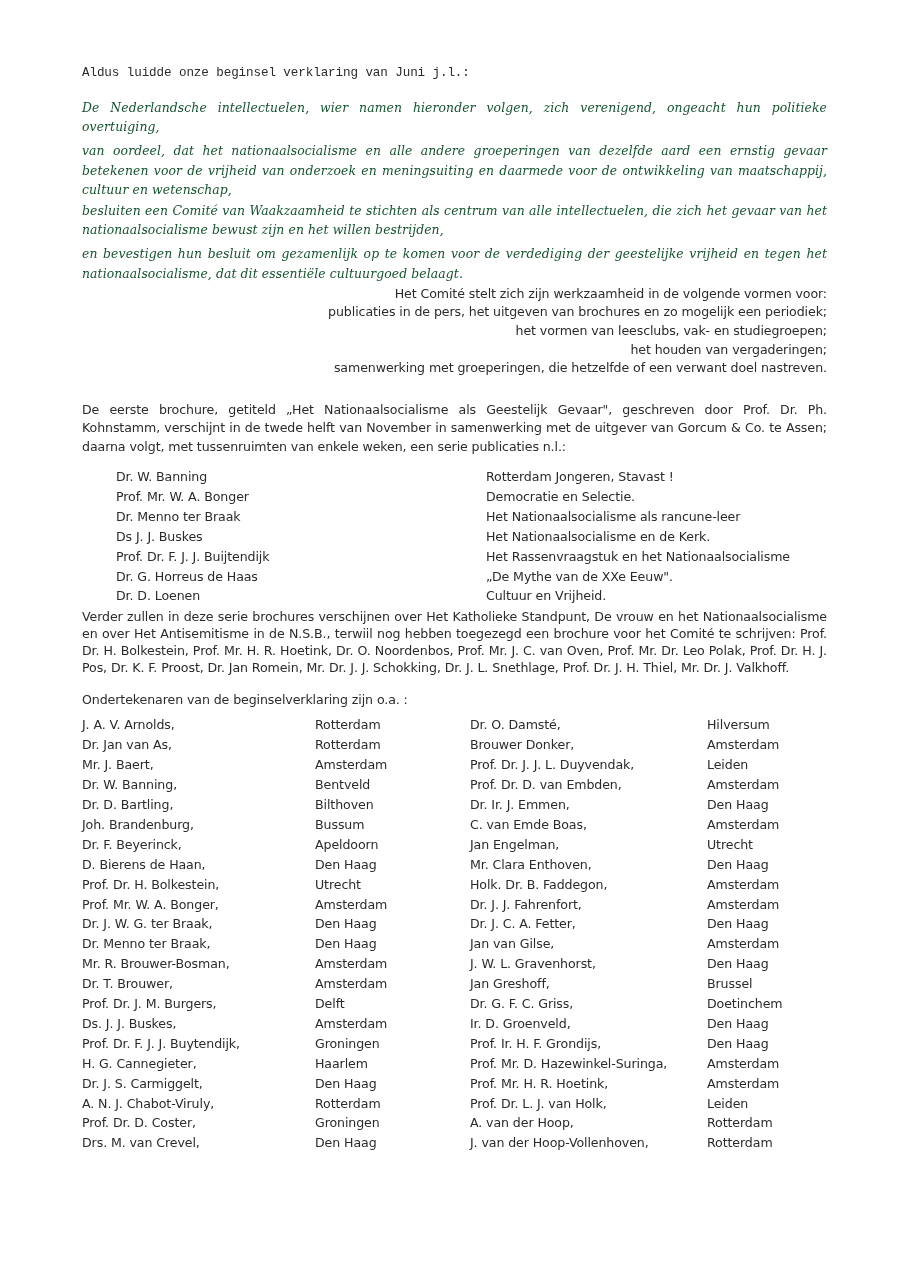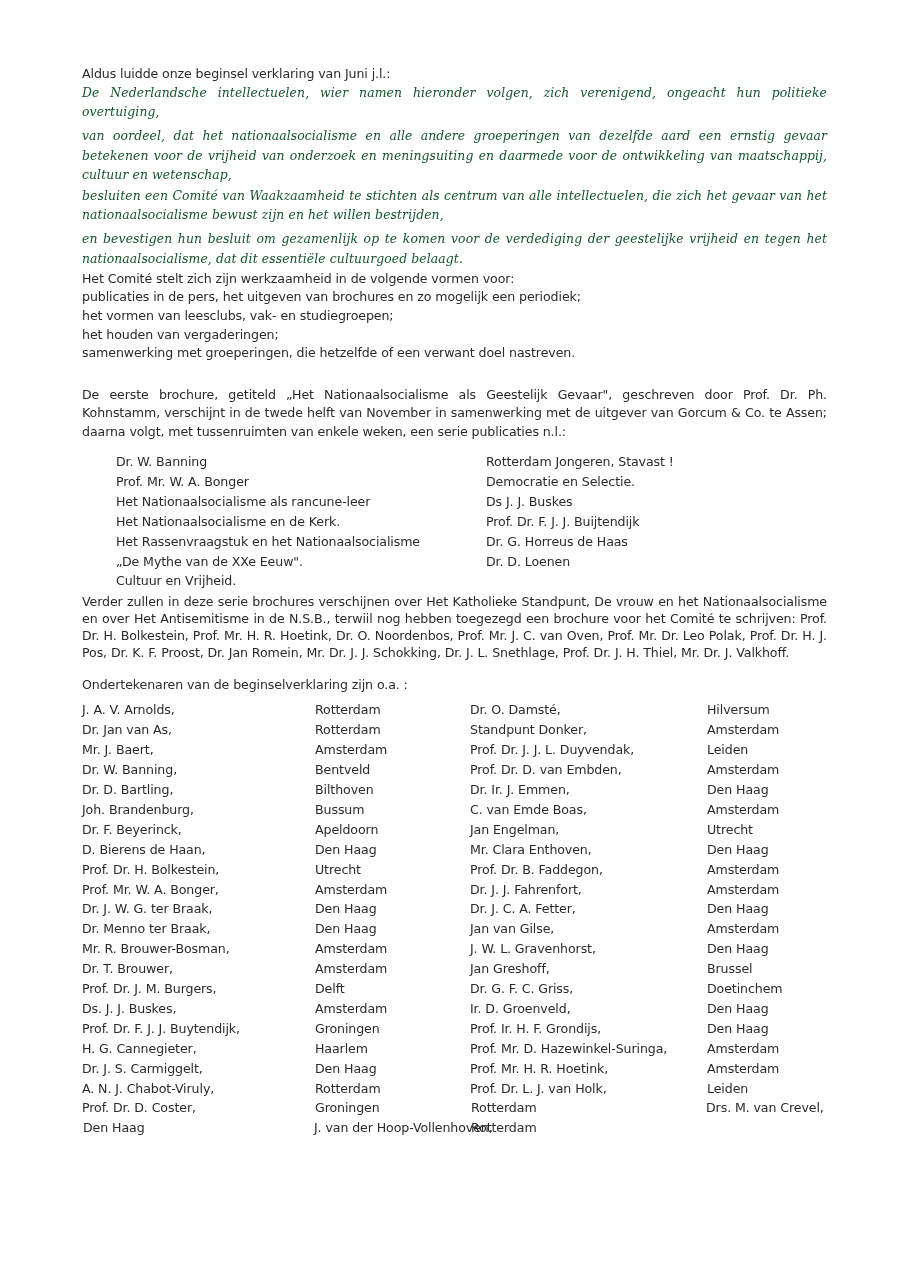--- a/index.html
+++ b/index.html
@@ -1,24 +1,24 @@
 <!DOCTYPE html>
 <html><head>
 <meta charset="utf-8">
 <style>
   html, body { margin: 0; padding: 0; background: #ffffff; }
   body { width: 900px; height: 1274px; position: relative; overflow: hidden; color: #2b2b2b; }
   .page { position: absolute; left: 82px; top: 64px; width: 745px; font-family: "DejaVu Sans", sans-serif; }
   .sans { font-family: "DejaVu Sans", sans-serif; font-size: 12.6px; letter-spacing: -0.1px; }
   .serif-it { font-family: "DejaVu Serif", serif; font-style: italic; font-size: 12.4px; color: #14532d; letter-spacing: 0.1px; }
   .p { margin: 0; text-align: justify; }
-  .intro { line-height: 19px; margin-bottom: 0; }
+  .intro { line-height: 19px; margin-bottom: 15px; font-family: Liberation Mono, monospace; }
   .decl p { line-height: 19.2px; margin: 0 0 2px 0; }
   .decl .gap { margin-top: 5px; }
-  .forms { line-height: 18.6px; }
+  .forms { line-height: 18.6px; text-align: right; }
   .forms div { white-space: nowrap; }
   .brochure { margin-top: 23px; line-height: 18.4px; }
   .series { margin: 11px 0 0 34px; display: grid; grid-template-columns: 370px 340px; line-height: 19.9px; white-space: nowrap; }
   .more { margin-top: 2px; line-height: 17px; }
   .signers-title { margin-top: 14px; line-height: 19px; }
   .signers { margin-top: 6px; display: grid; grid-template-columns: 232px 156px 236px 110px; line-height: 19.9px; white-space: nowrap; }
   .signers .loc { padding-left: 1px; }
 </style>
 </head>
 <body>
@@ -41,20 +41,21 @@
     <div>samenwerking met groeperingen, die hetzelfde of een verwant doel nastreven.</div>
   </div>
 
   <p class="p sans brochure">De eerste brochure, getiteld „Het Nationaalsocialisme als Geestelijk Gevaar", geschreven door Prof. Dr. Ph. Kohnstamm, verschijnt in de twede helft van November in samenwerking met de uitgever van Gorcum &amp; Co. te Assen; daarna volgt, met tussenruimten van enkele weken, een serie publicaties n.l.:</p>
 
   <div class="series sans" id="series">
       <div>Dr. W. Banning</div>
       <div>Rotterdam Jongeren, Stavast !</div>
       <div>Prof. Mr. W. A. Bonger</div>
       <div>Democratie en Selectie.</div>
+      <div>Dr. Menno ter Braak</div>
       <div>Het Nationaalsocialisme als rancune-leer</div>
       <div>Ds J. J. Buskes</div>
       <div>Het Nationaalsocialisme en de Kerk.</div>
       <div>Prof. Dr. F. J. J. Buijtendijk</div>
       <div>Het Rassenvraagstuk en het Nationaalsocialisme</div>
       <div>Dr. G. Horreus de Haas</div>
       <div>„De Mythe van de XXe Eeuw".</div>
       <div>Dr. D. Loenen</div>
       <div>Cultuur en Vrijheid.</div>
     </div>
@@ -63,21 +64,21 @@
 
   <p class="p sans signers-title">Ondertekenaren van de beginselverklaring zijn o.a. :</p>
 
   <div class="signers sans" id="signers">
       <div>J. A. V. Arnolds,</div>
       <div class="loc">Rotterdam</div>
       <div>Dr. O. Damsté,</div>
       <div class="loc">Hilversum</div>
       <div>Dr. Jan van As,</div>
       <div class="loc">Rotterdam</div>
-      <div>Standpunt Donker,</div>
+      <div>Brouwer Donker,</div>
       <div class="loc">Amsterdam</div>
       <div>Mr. J. Baert,</div>
       <div class="loc">Amsterdam</div>
       <div>Prof. Dr. J. J. L. Duyvendak,</div>
       <div class="loc">Leiden</div>
       <div>Dr. W. Banning,</div>
       <div class="loc">Bentveld</div>
       <div>Prof. Dr. D. van Embden,</div>
       <div class="loc">Amsterdam</div>
       <div>Dr. D. Bartling,</div>
@@ -91,21 +92,21 @@
       <div>Dr. F. Beyerinck,</div>
       <div class="loc">Apeldoorn</div>
       <div>Jan Engelman,</div>
       <div class="loc">Utrecht</div>
       <div>D. Bierens de Haan,</div>
       <div class="loc">Den Haag</div>
       <div>Mr. Clara Enthoven,</div>
       <div class="loc">Den Haag</div>
       <div>Prof. Dr. H. Bolkestein,</div>
       <div class="loc">Utrecht</div>
-      <div>Prof. Dr. B. Faddegon,</div>
+      <div>Holk. Dr. B. Faddegon,</div>
       <div class="loc">Amsterdam</div>
       <div>Prof. Mr. W. A. Bonger,</div>
       <div class="loc">Amsterdam</div>
       <div>Dr. J. J. Fahrenfort,</div>
       <div class="loc">Amsterdam</div>
       <div>Dr. J. W. G. ter Braak,</div>
       <div class="loc">Den Haag</div>
       <div>Dr. J. C. A. Fetter,</div>
       <div class="loc">Den Haag</div>
       <div>Dr. Menno ter Braak,</div>
@@ -139,19 +140,20 @@
       <div>Dr. J. S. Carmiggelt,</div>
       <div class="loc">Den Haag</div>
       <div>Prof. Mr. H. R. Hoetink,</div>
       <div class="loc">Amsterdam</div>
       <div>A. N. J. Chabot-Viruly,</div>
       <div class="loc">Rotterdam</div>
       <div>Prof. Dr. L. J. van Holk,</div>
       <div class="loc">Leiden</div>
       <div>Prof. Dr. D. Coster,</div>
       <div class="loc">Groningen</div>
+      <div>A. van der Hoop,</div>
       <div class="loc">Rotterdam</div>
       <div>Drs. M. van Crevel,</div>
       <div class="loc">Den Haag</div>
       <div>J. van der Hoop-Vollenhoven,</div>
       <div class="loc">Rotterdam</div>
     </div>
 </div>
 
 </body></html>

